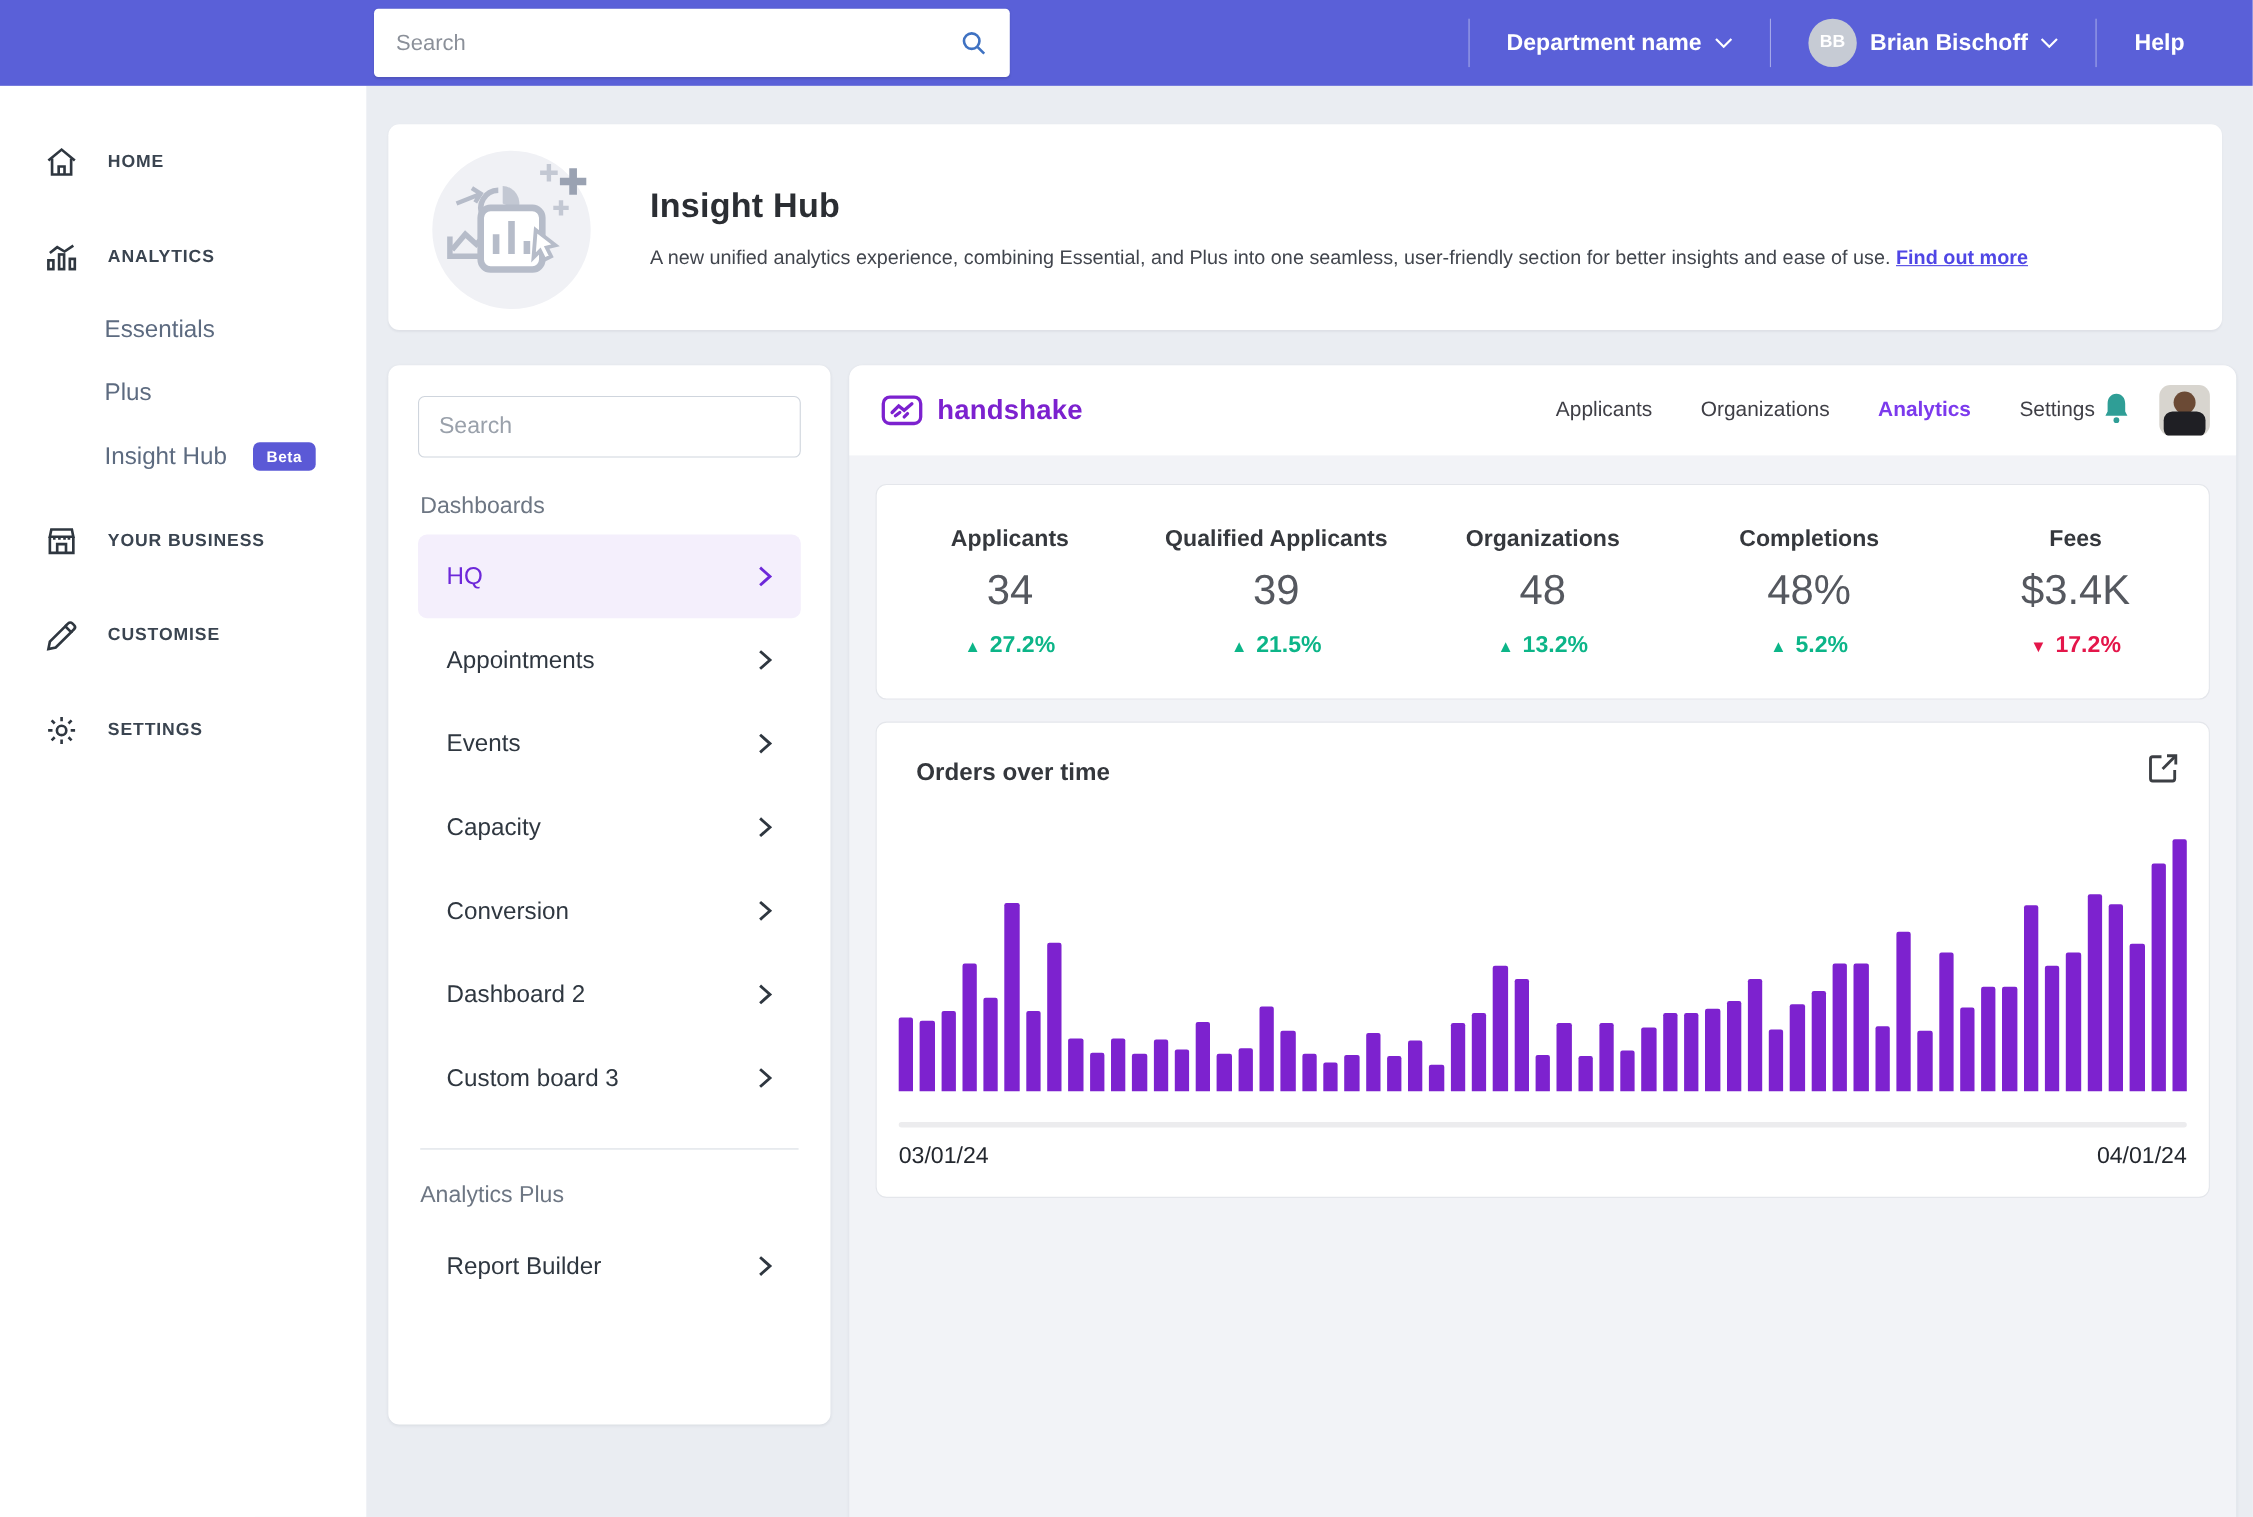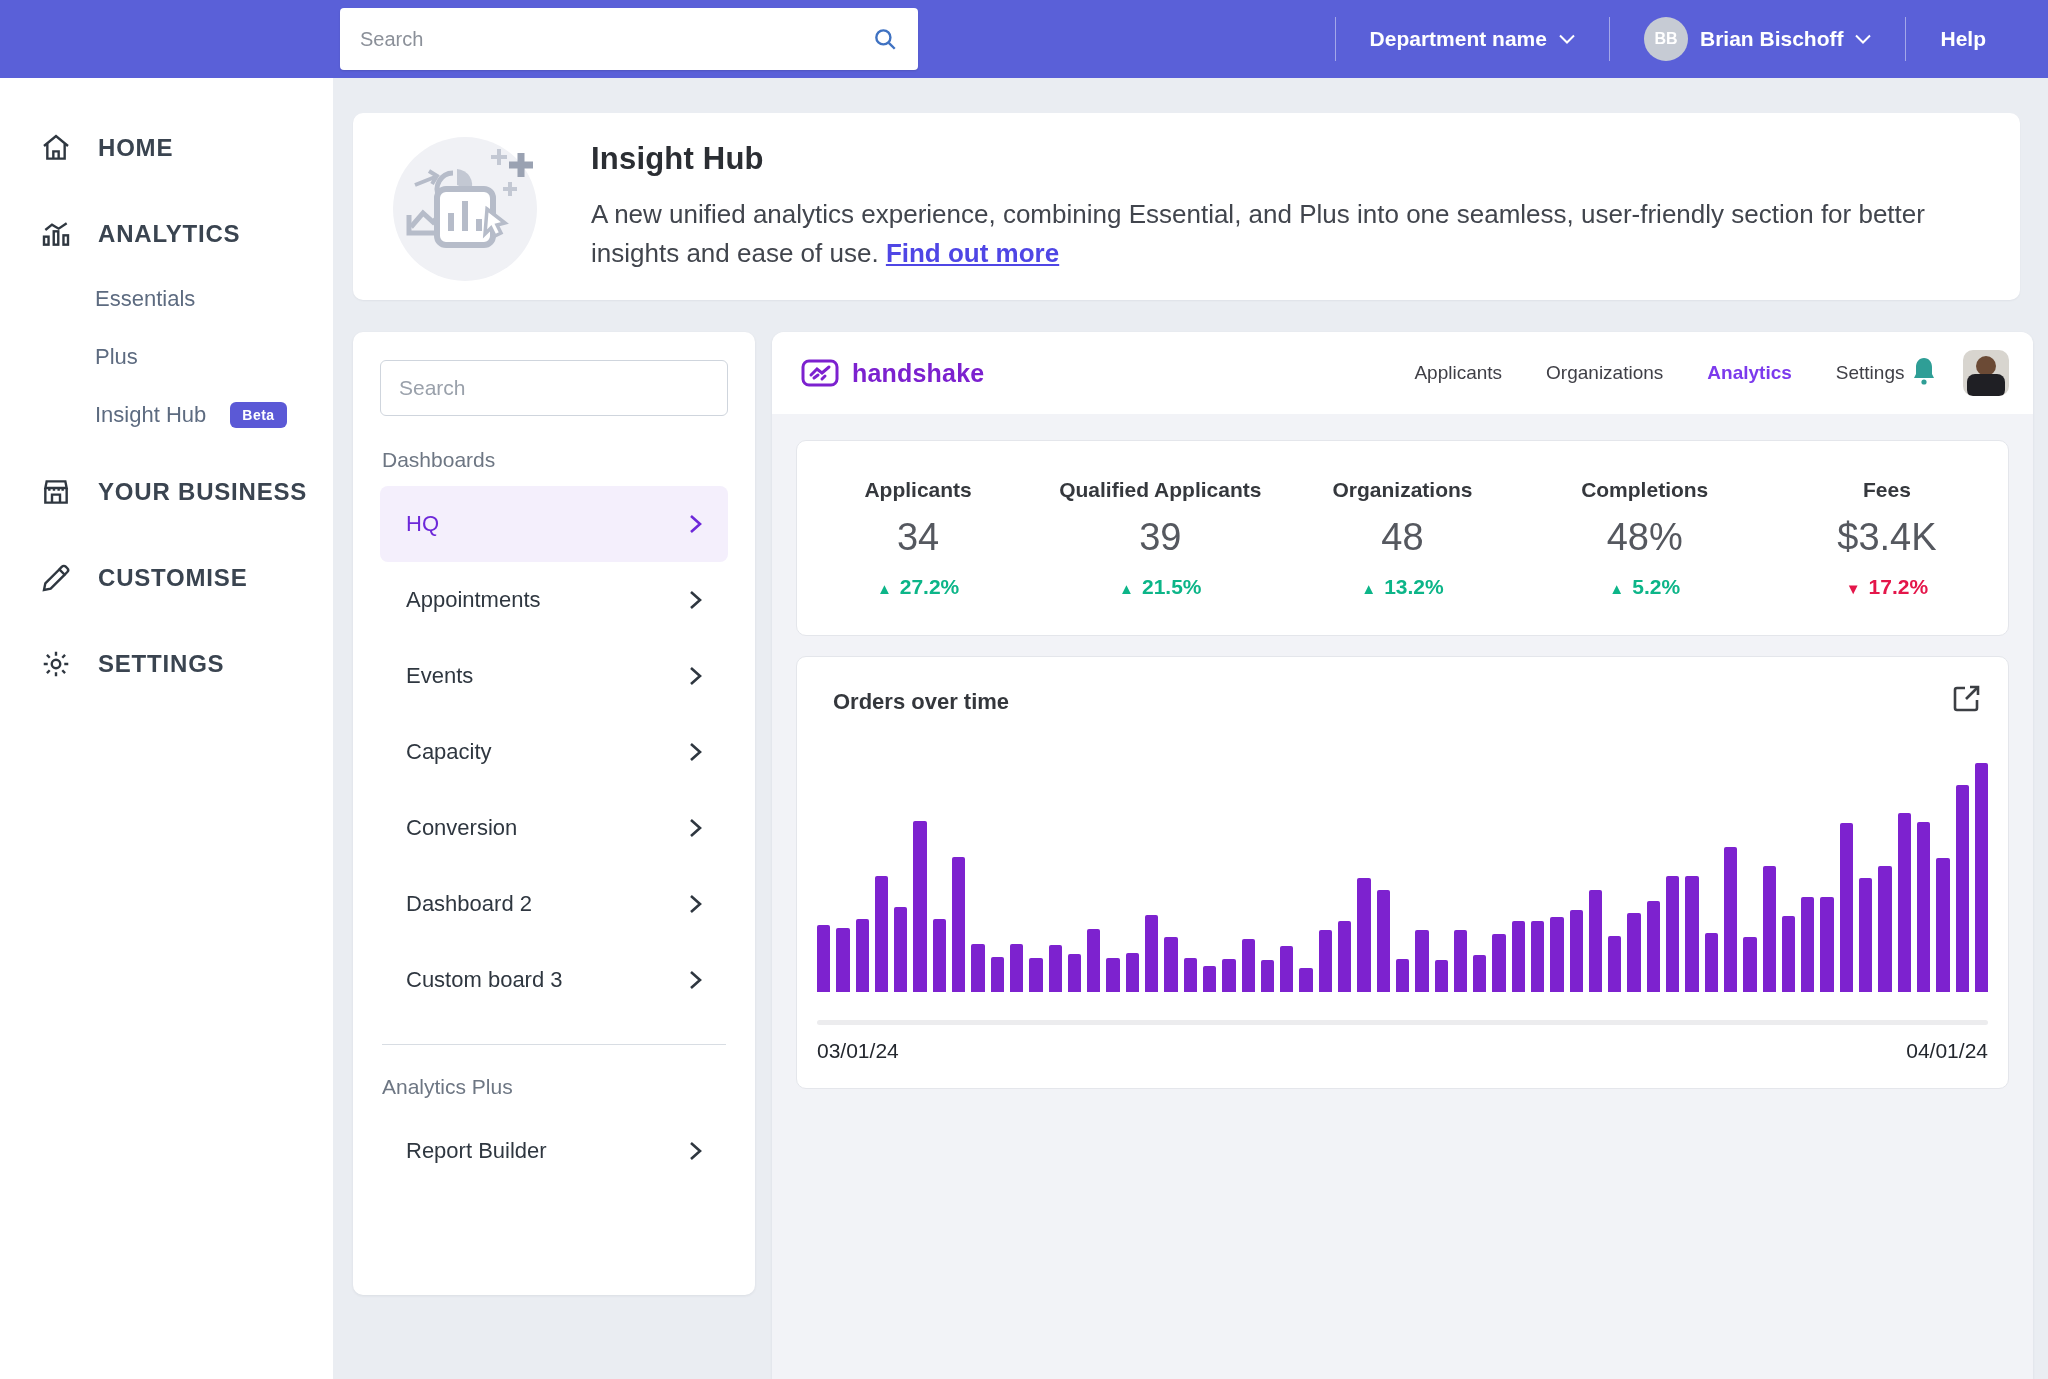--- a/index.html
+++ b/index.html
@@ -13,33 +13,33 @@
   .topbar-search input::placeholder { color:#8b9099; }
   .topbar-right { position:absolute; right:28px; top:0; height:78px; display:flex; align-items:center; color:#fff; }
   .tb-divider { width:1px; height:44px; background:rgba(255,255,255,.45); }
   .tb-item { display:flex; align-items:center; gap:12px; padding:0 34px; font-size:21px; font-weight:700; white-space:nowrap; cursor:pointer; }
   .tb-avatar { width:44px; height:44px; border-radius:50%; background:#c6cbd4; color:#fff; display:flex; align-items:center; justify-content:center; font-size:16px; font-weight:700; }
   .chev-down { width:16px; height:10px; }
 
   
   .sidebar { position:absolute; left:0; top:78px; width:333px; height:1301px; background:#fff; padding-top:40px; }
   .side-item { display:flex; align-items:center; gap:26px; padding:0 0 0 40px; height:60px; cursor:pointer; }
-  .side-item .lbl { font-size:24px; font-weight:700; letter-spacing:.8px; color:#3a4450; }
+  .side-item .lbl { font-size:16px; font-weight:700; letter-spacing:.8px; color:#3a4450; }
   .side-item svg { width:32px; height:32px; stroke:#2f3740; }
   .side-group { margin:6px 0 18px 0; }
   .side-sub { display:block; padding:16px 0 16px 95px; font-size:22px; color:#5d6b80; cursor:pointer; }
   .side-sub-row { display:flex; align-items:center; gap:24px; }
   .beta-badge { display:inline-block; background:#5b59d6; color:#fff; font-size:14px; font-weight:700; padding:5px 12px; border-radius:6px; letter-spacing:.5px; }
   .spacer-lg { height:26px; }
 
   
   .hero-card { position:absolute; left:353px; top:113px; width:1667px; height:187px; background:#fff; border-radius:10px; box-shadow:0 1px 2px rgba(16,24,40,.05); display:flex; align-items:center; padding:0 40px 0 38px; gap:48px; }
   .hero-illustration { width:152px; height:152px; flex:0 0 152px; }
   .hero-text h1 { font-size:31px; font-weight:700; color:#2b2e33; letter-spacing:.2px; margin-bottom:18px; }
-  .hero-text p { font-size:26px; color:#41454d; line-height:39px; max-width:1430px; }
+  .hero-text p { font-size:18px; color:#41454d; line-height:22px; max-width:1430px; }
   .hero-link { color:#4f46e5; font-weight:700; text-decoration:underline; cursor:pointer; }
 
   
   .dash-side { position:absolute; left:353px; top:332px; width:402px; height:963px; background:#fff; border-radius:10px; box-shadow:0 1px 3px rgba(16,24,40,.07); padding:28px 27px; }
   .dash-search { width:100%; height:56px; border:1px solid #cfd5dd; border-radius:6px; background:#fff; display:flex; align-items:center; padding:0 18px; margin-bottom:32px; }
   .dash-search input { border:none; outline:none; width:100%; font-size:21px; color:#3c414a; font-family:"Liberation Sans",sans-serif; }
   .dash-search input::placeholder { color:#9aa1ab; }
   .dash-heading { font-size:21px; color:#6d7683; margin:6px 0 14px 2px; }
   .dash-item { height:76px; display:flex; align-items:center; justify-content:space-between; padding:0 26px; border-radius:8px; font-size:22px; color:#2f3740; cursor:pointer; }
   .dash-item svg { width:13px; height:20px; stroke:#2f3740; }

